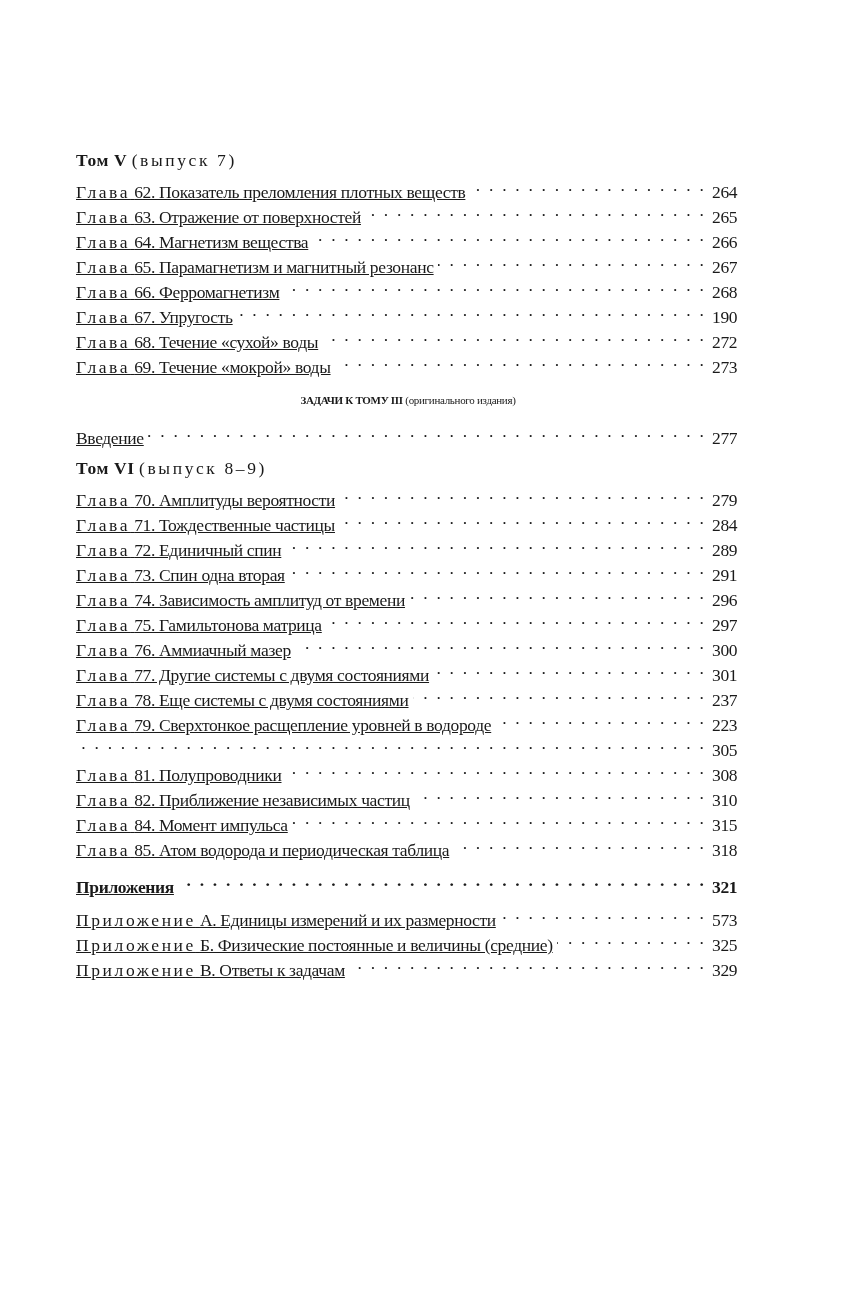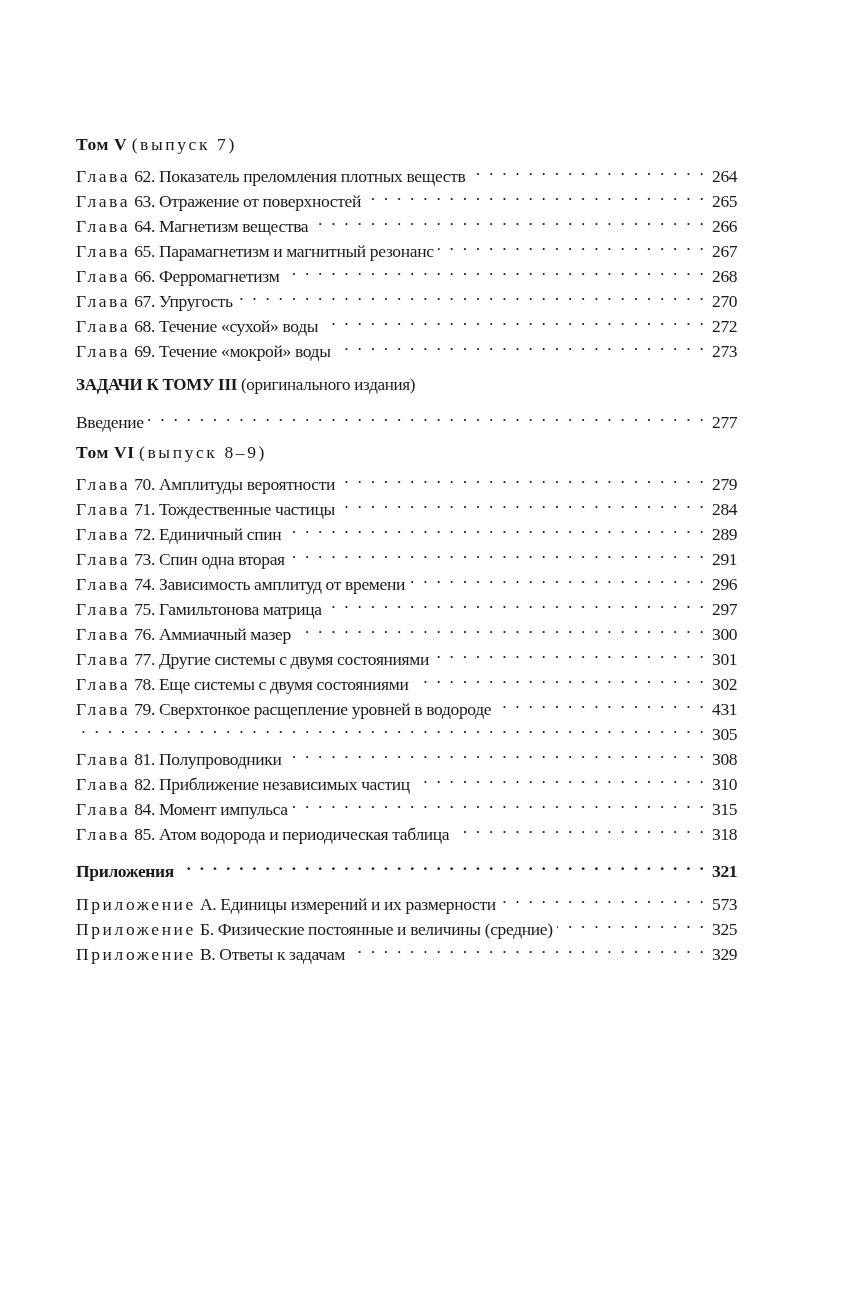--- a/index.html
+++ b/index.html
@@ -1,44 +1,44 @@
 <!DOCTYPE html>
 <html><head>
 <meta charset="utf-8">
 <style>
   html, body { margin: 0; padding: 0; background: #ffffff; }
   body {
     width: 844px; height: 1311px; position: relative; overflow: hidden;
     font-family: "Liberation Serif", "DejaVu Serif", serif;
     color: #1a1a1a;
   }
-  .page { position: absolute; left: 76px; top: 132px; width: 664px; }
+  .page { position: absolute; left: 76px; top: 148px; width: 664px; }
   .row {
     display: flex; align-items: baseline; height: 25px; line-height: 25px;
     font-size: 17.5px; letter-spacing: -0.35px; white-space: nowrap;
   }
-  .row .label { flex: 0 0 auto; }
+  .row .label { flex: 0 0 auto; text-decoration: underline; }
   .row .spaced { letter-spacing: 2.6px; }
   .row .dots {
     flex: 1 1 auto; overflow: hidden; margin: 0 6px 0 4px;
     letter-spacing: 0; position: relative; height: 25px;
   }
   .row .dots::before {
     content: ". . . . . . . . . . . . . . . . . . . . . . . . . . . . . . . . . . . . . . . . . . . . . . . . . . . . . . . . . . . . . . . . . . . . . . . . . . . . . . . . . . . . . . . . . . . . . . .";
     position: absolute; right: 0; top: 0; white-space: nowrap;
     letter-spacing: 2.2px;
   }
   .row .page-num { flex: 0 0 auto; min-width: 28px; }
   .vol-head {
     height: 25px; line-height: 25px; font-size: 17.5px; white-space: nowrap;
   }
   .vol-head .vol-name { font-weight: bold; letter-spacing: 0.6px; }
   .vol-head .vol-issue { letter-spacing: 2.6px; }
   .section-title {
-    text-align: left; height: 25px; line-height: 25px; font-size: 17px;
+    text-align: center; height: 25px; line-height: 25px; font-size: 11px;
     margin-top: 15px; margin-bottom: 6px; letter-spacing: -0.3px;
   }
   .section-title .bold { font-weight: bold; }
   .gap-small { height: 8px; }
   .gap-med { height: 12px; }
   .row.bold-row { font-weight: bold; }
 </style>
 </head>
 <body>
 
@@ -70,21 +70,21 @@
         <span class="page-num">267</span>
       </div>
     <div class="row">
         <span class="label"><span class="spaced">Глава</span> <span>66. Ферромагнетизм</span></span>
         <span class="dots"></span>
         <span class="page-num">268</span>
       </div>
     <div class="row">
         <span class="label"><span class="spaced">Глава</span> <span>67. Упругость</span></span>
         <span class="dots"></span>
-        <span class="page-num">270</span>
+        <span class="page-num">190</span>
       </div>
     <div class="row">
         <span class="label"><span class="spaced">Глава</span> <span>68. Течение «сухой» воды</span></span>
         <span class="dots"></span>
         <span class="page-num">272</span>
       </div>
     <div class="row">
         <span class="label"><span class="spaced">Глава</span> <span>69. Течение «мокрой» воды</span></span>
         <span class="dots"></span>
         <span class="page-num">273</span>
@@ -144,26 +144,26 @@
         <span class="page-num">300</span>
       </div>
     <div class="row">
         <span class="label"><span class="spaced">Глава</span> <span>77. Другие системы с двумя состояниями</span></span>
         <span class="dots"></span>
         <span class="page-num">301</span>
       </div>
     <div class="row">
         <span class="label"><span class="spaced">Глава</span> <span>78. Еще системы с двумя состояниями</span></span>
         <span class="dots"></span>
-        <span class="page-num">302</span>
+        <span class="page-num">237</span>
       </div>
     <div class="row">
         <span class="label"><span class="spaced">Глава</span> <span>79. Сверхтонкое расщепление уровней в водороде</span></span>
         <span class="dots"></span>
-        <span class="page-num">431</span>
+        <span class="page-num">223</span>
       </div>
     <div class="row">
         <span class="dots"></span>
         <span class="page-num">305</span>
       </div>
     <div class="row">
         <span class="label"><span class="spaced">Глава</span> <span>81. Полупроводники</span></span>
         <span class="dots"></span>
         <span class="page-num">308</span>
       </div>

